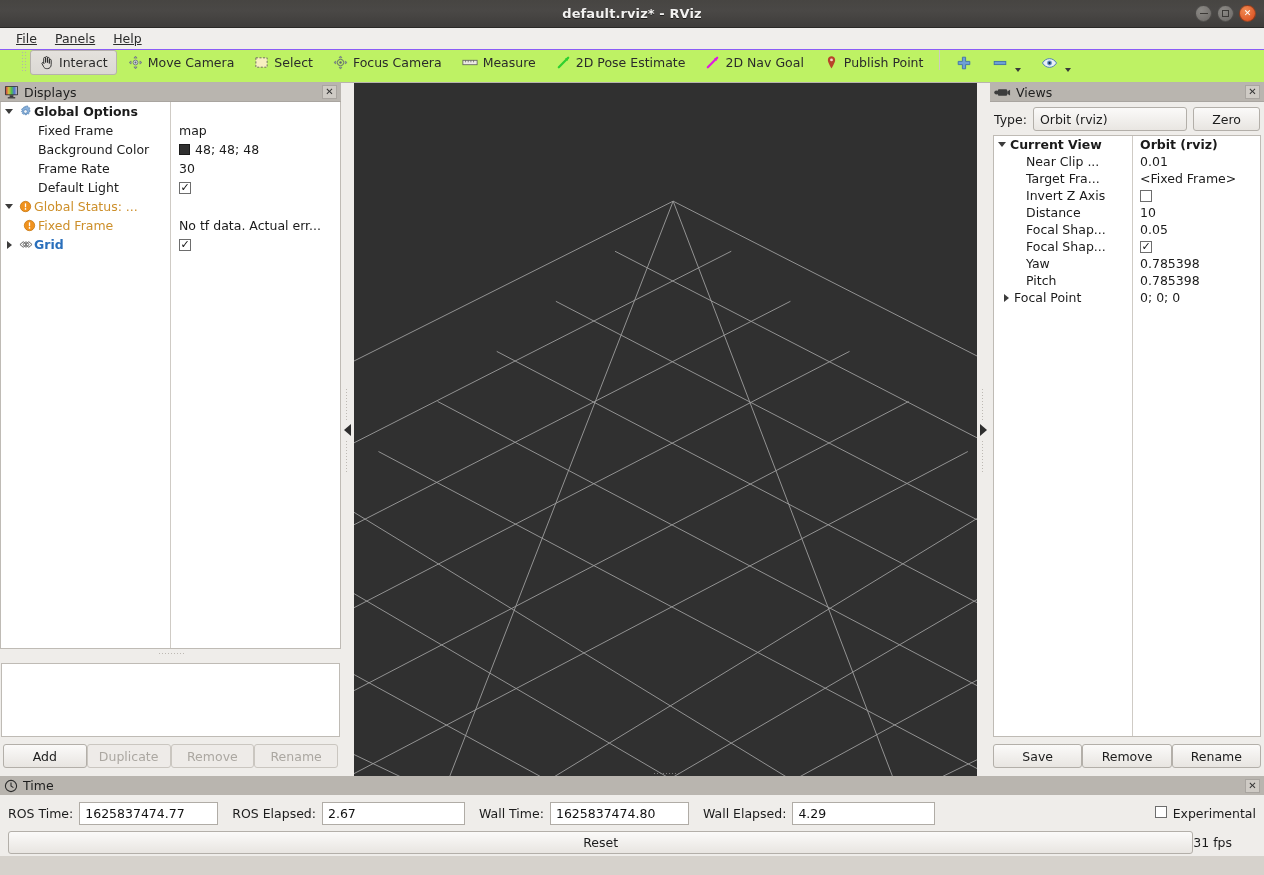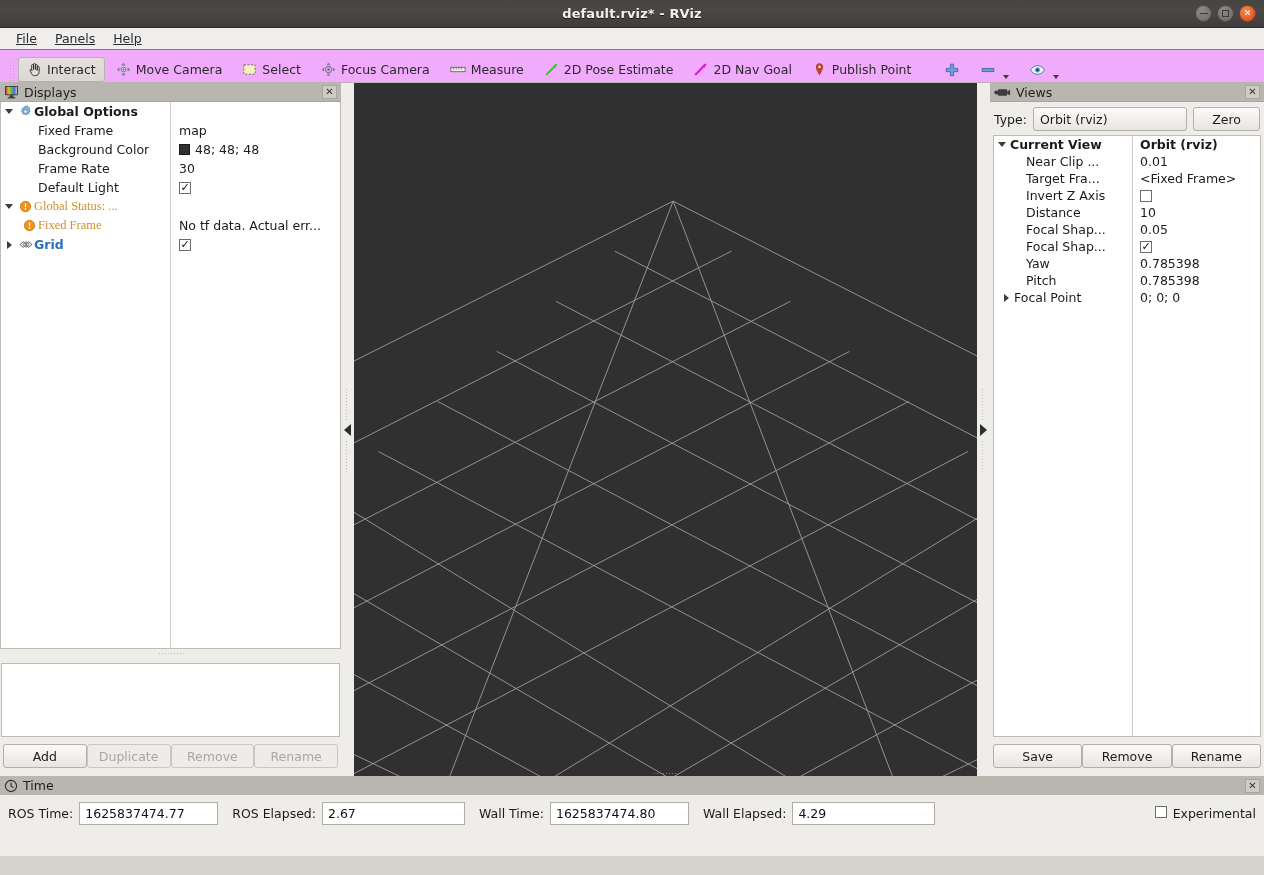--- a/index.html
+++ b/index.html
@@ -47,23 +47,23 @@
     border-bottom: 1px solid #8b5cf6;
   }
   .menu-item {
     padding: 2px 8px; color: #2b2b2b; font-size: 12.5px;
     cursor: default;
   }
   .menu-item u { text-decoration: underline; }
 
   
   #toolbar {
-    height: 33px; background: #f0abfc;
-    display: flex; align-items: flex-end;
-    padding-left: 8px;
+    height: 33px; background: #bef264;
+    display: flex; align-items: flex-start;
+    padding-left: 20px;
     border-bottom: 1px solid #b8b4ae;
   }
   .grip { width: 7px; height: 22px; margin-right: 2px;
     background-image: radial-gradient(circle, #b5b1ab 1px, transparent 1px);
     background-size: 3px 3px; background-position: 1px 1px; }
   .tbtn {
     display: flex; align-items: center; gap: 5px;
     height: 25px; padding: 0 8px; margin: 0 1px;
     color: #2b2b2b; font-size: 12.5px; white-space: nowrap;
     border: 1px solid transparent; border-radius: 3px;
@@ -112,21 +112,21 @@
     font-size: 12.5px; color: #1b1b1b;
   }
   .trow .tname { width: 169px; display:flex; align-items:center; overflow:hidden; white-space:nowrap; }
   .trow .tval { padding-left: 9px; display:flex; align-items:center; gap:5px; white-space:nowrap; }
   .tw { width: 16px; display:flex;align-items:center;justify-content:center; flex:none;}
   .arrow-down { width:0;height:0;border-left:4.5px solid transparent;border-right:4.5px solid transparent;border-top:5.5px solid #3c3c3c; }
   .arrow-right { width:0;height:0;border-top:4.5px solid transparent;border-bottom:4.5px solid transparent;border-left:5.5px solid #3c3c3c; }
   .t-ico { width:17px; flex:none; display:flex;align-items:center;justify-content:center;}
   .lbl-bold { font-weight: bold; }
   .lbl-grid { color:#2a6fbb; font-weight:bold; }
-  .lbl-warn { color:#cd8f2a;font-family:Liberation Serif, serif; }
+  .lbl-warn { color:#cd8f2a; }
   .cbox {
     width:12px;height:12px;border:1px solid #6d6d6d;background:#fff;
     display:flex;align-items:center;justify-content:center;
     font-size:11px; color:#0b0b0b; line-height:1;
   }
   .swatch { width:11px;height:11px;background:#303030;border:1px solid #1a1a1a; display:inline-block;}
   .indent-1 { padding-left: 4px; }
   .indent-2 { padding-left: 32px; }
 
   .desc-box {
@@ -724,13 +724,17 @@
 
     <span class="tl" style="margin-left:8px">Wall Elapsed:</span>
     <div class="tfield tf-walle">4.29</div>
 
     <div class="exp-wrap">
       <span class="cbox"></span>
       <span class="tl">Experimental</span>
     </div>
   </div>
 
+  <div class="time-row2">
+    <div class="btn reset-btn">Reset</div>
+    <span class="fps">31 fps</span>
+  </div>
 </div>
 
 </body></html>

